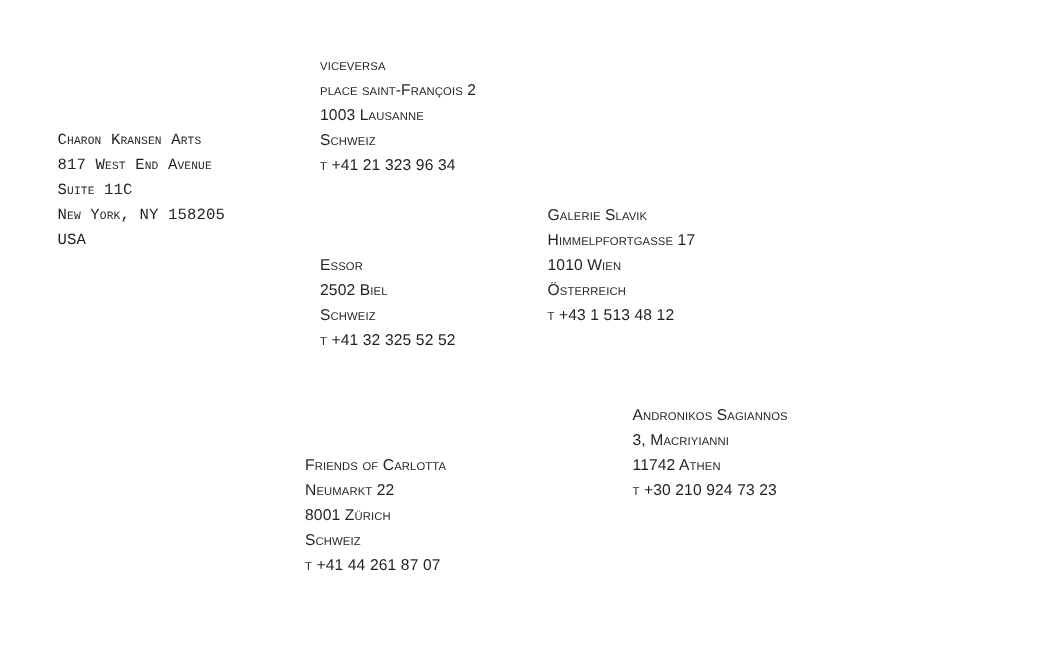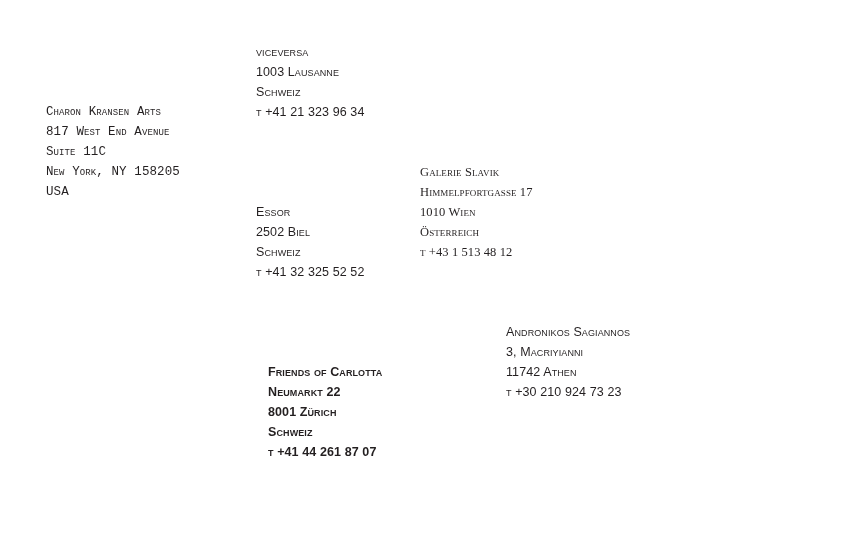--- a/index.html
+++ b/index.html
@@ -26,32 +26,33 @@
     font-variant: small-caps;
     letter-spacing: 0.1px;
     white-space: nowrap;
   }
   .addr .line {
     display: block;
   }
   
   #block-viceversa     { left: 256px; top: 42px; }
   #block-charon        { left: 46px;  top: 102px; font-family: Liberation Mono, monospace; }
-  #block-galerie       { left: 420px; top: 162px; font-family: Liberation Serif, serif; }
+  #block-galerie       { left: 438px; top: 162px; }
   #block-essor         { left: 256px; top: 202px; }
   #block-andronikos    { left: 506px; top: 322px; }
-  #block-friends       { left: 268px; top: 362px; font-weight: bold; }
+  #block-friends       { left: 244px; top: 362px; }
 </style>
 </head>
 <body>
 
 <div class="page">
 
   <div class="addr" id="block-viceversa">
     <span class="line">viceversa</span>
+    <span class="line">place saint-François 2</span>
     <span class="line">1003  Lausanne</span>
     <span class="line">Schweiz</span>
     <span class="line">t +41 21 323 96 34</span>
   </div>
 
   <div class="addr" id="block-charon">
     <span class="line">Charon Kransen Arts</span>
     <span class="line">817 West End Avenue</span>
     <span class="line">Suite 11C</span>
     <span class="line">New York, NY 158205</span>

